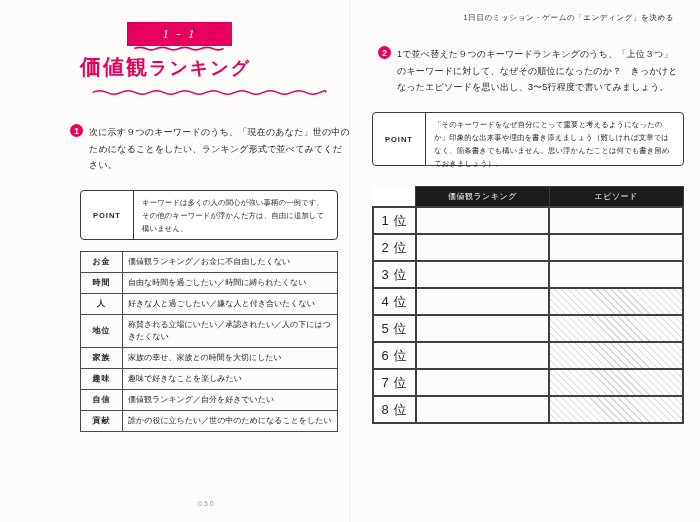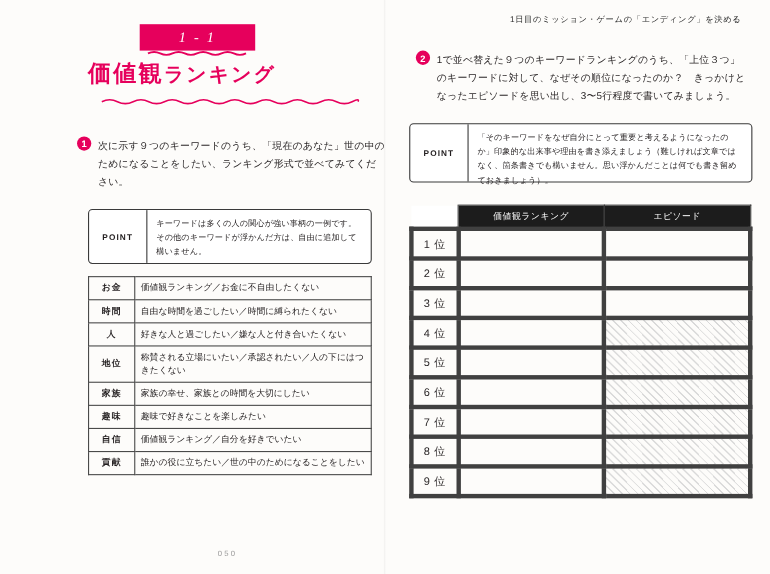--- a/index.html
+++ b/index.html
@@ -197,23 +197,23 @@
     height: 17px;
     letter-spacing: 0.5px;
   }
   .rank-table th.corner {
     background: #ffffff;
     border-left: none;
     border-top: none;
     width: 40px;
   }
   .rank-table td {
-    border: 4px solid #404040;
+    border: 2px solid #404040;
     height: 27px;
-    font-size: 10px;
+    font-size: 13px;
     box-sizing: border-box;
   }
   .rank-table td.rk {
     width: 40px;
     text-align: center;
     letter-spacing: 0.5px;
   }
   .rank-table td.hatch {
     background-image: repeating-linear-gradient(45deg, #d8d8d8 0 1px, rgba(255,255,255,0) 1px 5px);
   }
@@ -357,23 +357,18 @@
         <tr>
           <td class="rk">7 位</td>
           <td></td>
           <td class="hatch"></td>
         </tr>
         <tr>
           <td class="rk">8 位</td>
           <td></td>
           <td class="hatch"></td>
         </tr>
-        <tr>
-          <td class="rk">9 位</td>
-          <td></td>
-          <td class="hatch"></td>
-        </tr>
       </tbody>
     </table>
 
   </div>
 
 </div>
 
 </body></html>

